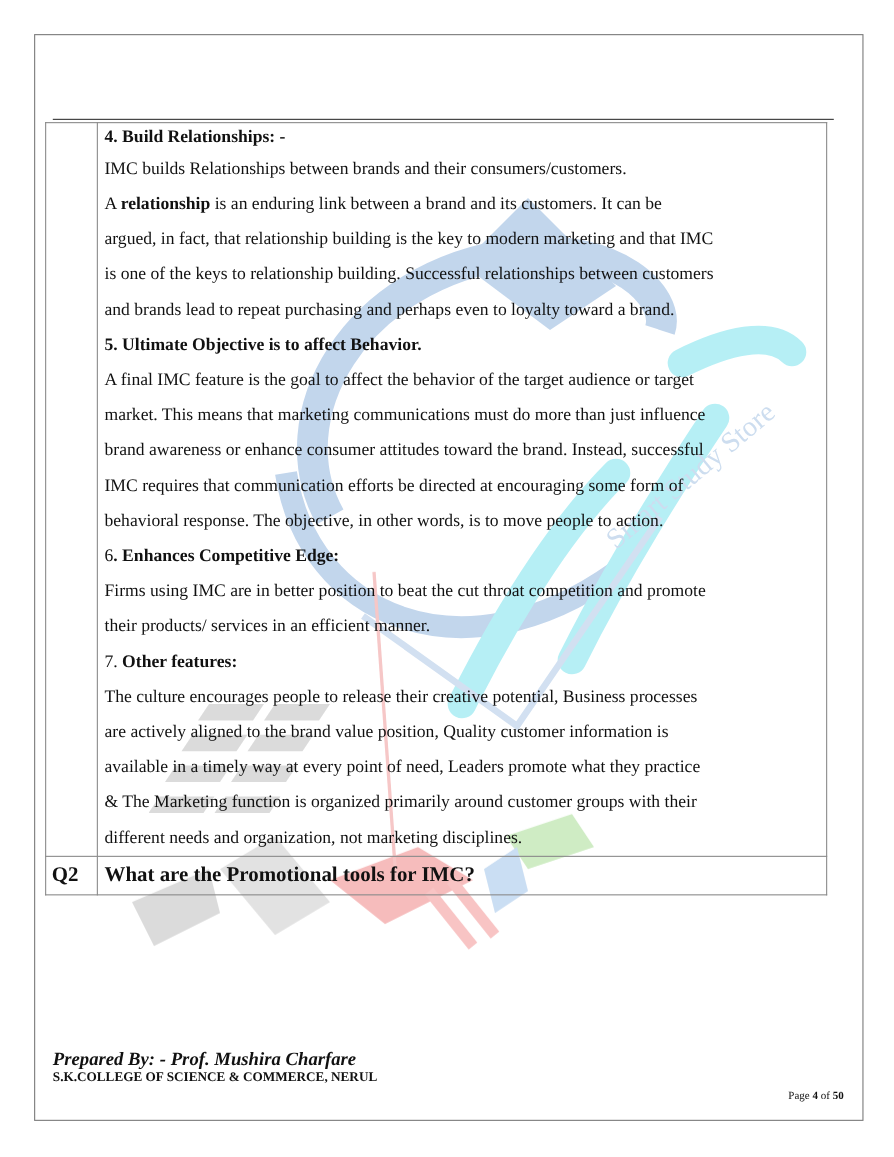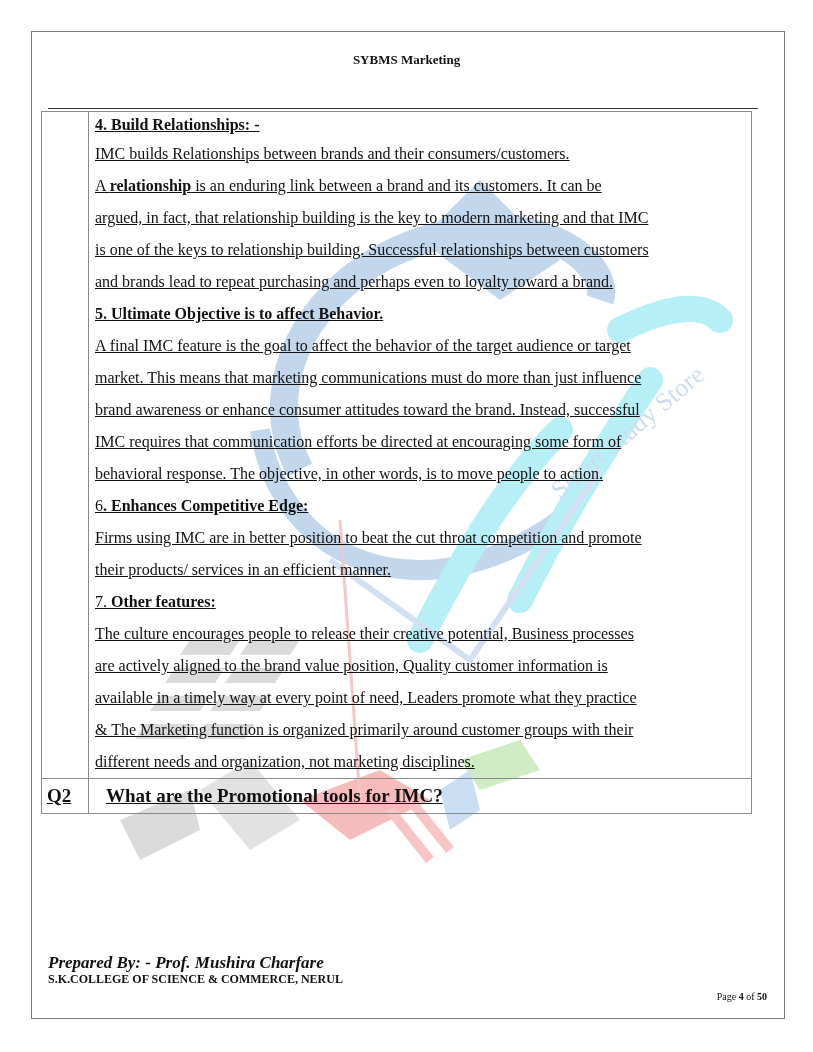--- a/index.html
+++ b/index.html
@@ -7,29 +7,29 @@
       font-family: "Liberation Serif", "DejaVu Serif", serif; color: #111; }
     .page-frame { position: absolute; left: 31px; top: 31px; width: 754px; height: 988px;
       border: 1px solid #7a7a7a; box-sizing: border-box; }
     .header { position: absolute; left: 0; right: 0; top: 52px; text-align: center; }
     .header .sub { font-size: 13px; font-weight: bold; line-height: 16px; }
     .header .title { font-size: 22px; font-weight: bold; line-height: 26px; margin-top: 2px; }
     .header-rule { position: absolute; left: 48px; top: 108px; width: 710px; height: 0;
       border-top: 1px solid #333; }
     .watermark { position: absolute; left: 0; top: 0; width: 813px; height: 1052px; pointer-events: none; }
     table.content { position: absolute; left: 41px; top: 111px; width: 711px;
-      border-collapse: collapse; text-decoration: underline; }
+      border-collapse: collapse; }
     table.content td { border: 1px solid #8a8a8a; vertical-align: top; padding: 0; }
     td.left { width: 47px; padding-left: 5px !important; box-sizing: border-box; }
     td.right { padding-left: 6px !important; padding-right: 4px !important; }
     .line { font-size: 16px; line-height: 32px; white-space: nowrap; position: relative; z-index: 2; }
     .line:first-child { line-height: 26px; }
     .b { font-weight: bold; }
     .q-label { font-size: 19px; font-weight: bold; line-height: 34px; }
-    .q-text { font-size: 19px; font-weight: bold; line-height: 34px; margin-left: 11px; }
+    .q-text { font-size: 19px; font-weight: bold; line-height: 34px; }
     .ans-label { font-size: 16px; font-weight: bold; line-height: 22px; padding-top: 2px; }
     .footer-prep { position: absolute; left: 48px; top: 953px; font-size: 17px;
       font-weight: bold; font-style: italic; line-height: 20px; }
     .footer-college { position: absolute; left: 48px; top: 973px; font-size: 12px;
       font-weight: bold; line-height: 12px; }
     .footer-page { position: absolute; right: 46px; top: 988px; font-size: 10px; line-height: 18px; }
     .footer-page .n { font-weight: bold; }
   </style>
 </head>
 <body>
@@ -58,21 +58,20 @@
     <path d="M300 800 L380 770 L430 800 L350 840 Z" fill="#f3a6a6"></path>
     <path d="M340 520 L360 800" fill="none" stroke="#f3b4b4" stroke-width="3"></path>
     <path d="M390 810 L430 860 M410 800 L450 850" stroke="#f6b0b0" stroke-width="10"></path>
     <path d="M460 760 L520 740 L540 770 L480 790 Z" fill="#bfe6b0"></path>
     <path d="M440 790 L470 770 L480 810 L450 830 Z" fill="#b9d3ef"></path>
     <text x="560" y="500" transform="rotate(-40 560 500)" font-family="Liberation Serif, serif" font-size="26" fill="#bcd2ea">Smart Study Store</text>
   </g>
 </svg>
 
 <div class="header">
-  <div class="sub">SYBMS Marketing</div>
 </div>
 <div class="header-rule"></div>
 
 <table class="content">
   <tbody>
       <tr>
     <td class="left"></td>
     <td class="right">
       <div class="line b">4. Build Relationships: -</div>
       <div class="line">IMC builds Relationships between brands and their consumers/customers.</div>

